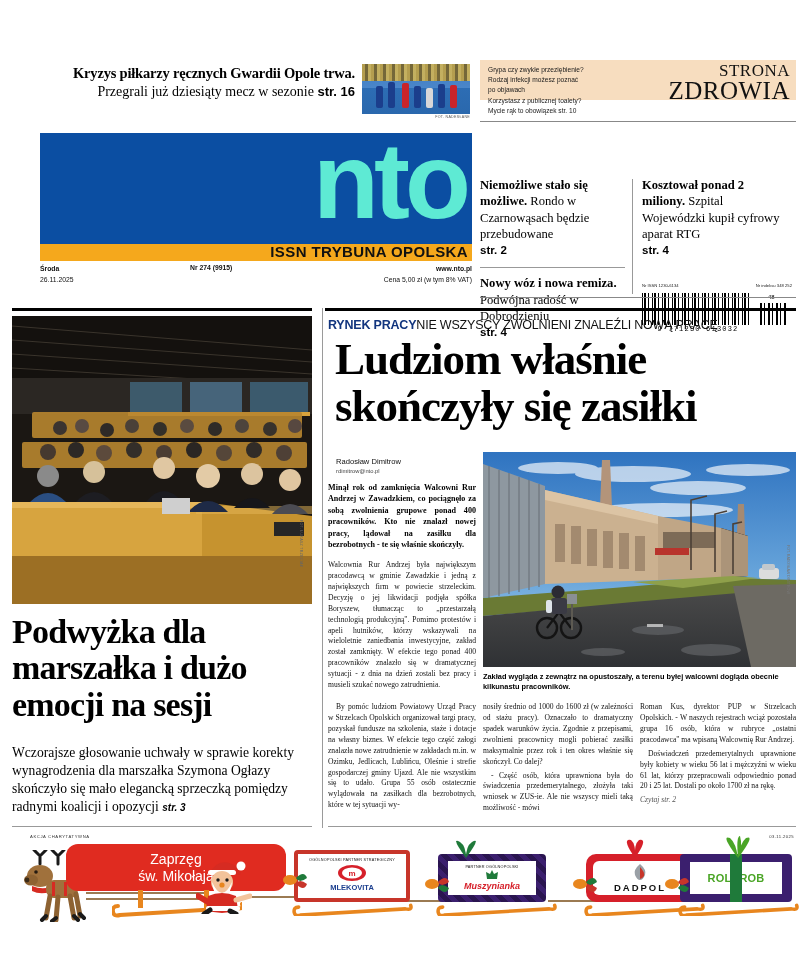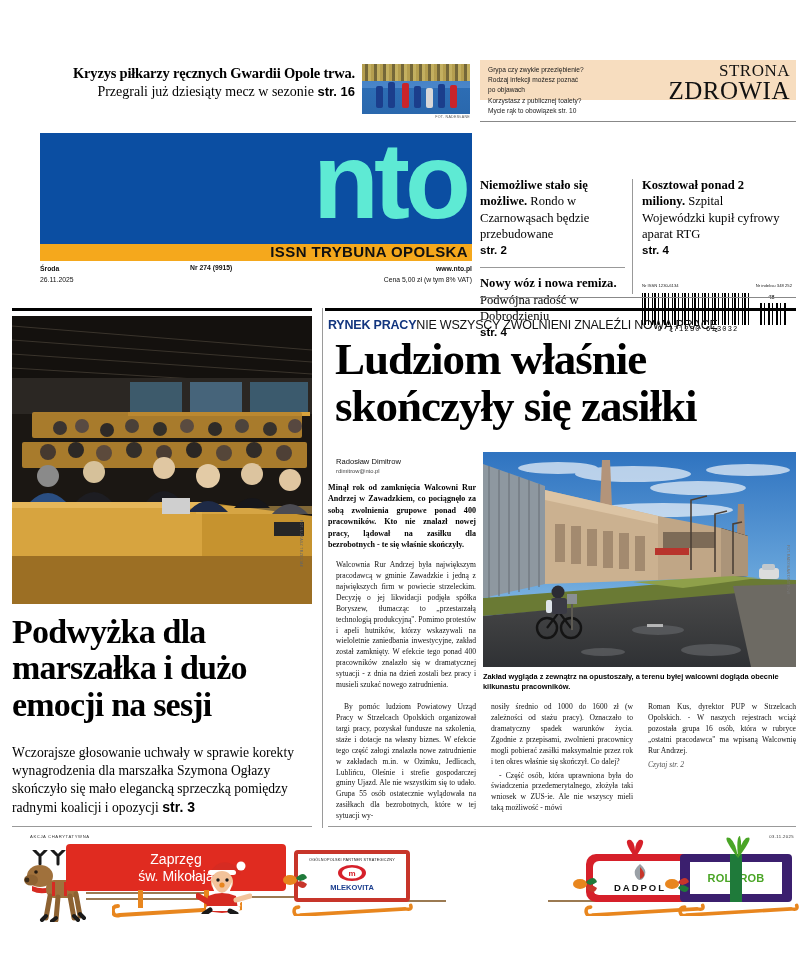--- a/index.html
+++ b/index.html
@@ -91,34 +91,34 @@
   .lphoto{position:absolute;left:12px;top:316px;width:300px;height:288px;overflow:hidden;}
   .lphoto-rule{position:absolute;left:12px;top:308px;width:300px;border-top:3px solid #000;}
   .lphoto-credit{position:absolute;left:303px;top:520px;width:80px;
     font-family:"Liberation Sans",sans-serif;font-size:3.6px;color:#666;
     transform:rotate(90deg);transform-origin:left top;letter-spacing:.3px;}
   .lhead{position:absolute;left:12px;top:614px;width:300px;
     font-family:"Liberation Serif",serif;font-weight:bold;font-size:34px;line-height:1.07;
     letter-spacing:-.8px;}
   .lstand{position:absolute;left:12px;top:744px;width:302px;
     font-family:"Liberation Serif",serif;font-size:13.6px;line-height:1.33;}
-  .lstand b{font-family:"Liberation Sans",sans-serif;font-weight:bold;font-size:14px;}
+  .lstand b{font-family:"Liberation Sans",sans-serif;font-weight:bold;font-size:10px;font-style:italic;}
   .lbot-rule{position:absolute;left:12px;top:826px;width:300px;border-top:1px solid #999;}
 
   
   .byline{position:absolute;left:336px;top:456px;width:148px;
     font-family:"Liberation Sans",sans-serif;font-size:7px;line-height:1.5;}
   .byline .nm{font-size:7.6px;color:#111;}
   .byline .em{font-size:5.8px;color:#444;}
   .lede{position:absolute;left:328px;top:482px;width:148px;
     font-family:"Liberation Serif",serif;font-weight:bold;font-size:8.1px;line-height:1.42;
     text-align:justify;}
   .bodycol{position:absolute;font-family:"Liberation Serif",serif;font-size:7.6px;
     line-height:1.44;text-align:justify;color:#111;}
-  .bodycol p{margin:0 0 3px 8px;text-indent:8px;}
+  .bodycol p{margin:0 0 3px 0;text-indent:8px;}
   .bodycol p.first{text-indent:0;}
   .c1{left:328px;top:560px;width:148px;}
   .c1b{left:328px;top:702px;width:148px;}
   .c2{left:483px;top:702px;width:150px;}
   .c3{left:640px;top:702px;width:156px;}
   .readmore{font-style:italic;color:#555;}
 
   
   .mphoto{position:absolute;left:483px;top:452px;width:313px;height:215px;overflow:hidden;}
   .mcap{position:absolute;left:483px;top:672px;width:313px;
@@ -128,21 +128,21 @@
     transform:rotate(90deg);transform-origin:left top;white-space:nowrap;}
   .mainbot-rule{position:absolute;left:328px;top:826px;width:468px;border-top:1px solid #999;}
 
   
   .ad{position:absolute;left:0;top:832px;width:800px;height:137px;background:#fff;overflow:hidden;}
   .ad-label{position:absolute;left:30px;top:2px;font-family:"Liberation Sans",sans-serif;
     font-size:4.2px;letter-spacing:.6px;color:#333;}
   .ad-date{position:absolute;right:6px;top:2px;font-family:"Liberation Sans",sans-serif;
     font-size:4.2px;letter-spacing:.4px;color:#333;}
   .redbanner{position:absolute;left:66px;top:12px;width:220px;height:47px;background:#e02b20;
-    border-radius:4px;display:flex;flex-direction:column;align-items:center;justify-content:center;
+    border-radius:12px;display:flex;flex-direction:column;align-items:center;justify-content:center;
     color:#fff;font-family:"Liberation Sans",sans-serif;font-size:14px;line-height:1.18;font-weight:400;}
   .sleigh{position:absolute;}
   .sleigh .runner{position:absolute;left:0;bottom:0;width:100%;height:16px;}
   .crate{position:absolute;left:6px;bottom:12px;border-radius:4px;
     display:flex;align-items:center;justify-content:center;overflow:hidden;}
   .reindeer{position:absolute;left:18px;top:18px;width:70px;height:72px;}
   .santa{position:absolute;left:196px;top:24px;width:56px;height:58px;}
   .rope{position:absolute;height:1.5px;background:#9b7a52;transform-origin:left center;}
   .brand-lbl{position:absolute;top:4px;left:0;width:100%;text-align:center;
     font-family:"Liberation Sans",sans-serif;font-size:3.8px;color:#111;letter-spacing:.2px;}
@@ -343,20 +343,21 @@
   </div>
   <div class="bodycol c1b">
     <p>By pomóc ludziom Powiatowy Urząd Pracy w Strzelcach Opolskich organizował targi pracy, pozyskał fundusze na szkolenia, staże i dotacje na własny biznes. W efekcie tego część załogi znalazła nowe zatrudnienie w zakładach m.in. w Ozimku, Jedlicach, Lublińcu, Oleśnie i strefie gospodarczej gminy Ujazd. Ale nie wszystkim się to udało. Grupa 55 osób ostatecznie wylądowała na zasiłkach dla bezrobotnych, które w tej sytuacji wy-</p>
   </div>
   <div class="bodycol c2">
     <p class="first">nosiły średnio od 1000 do 1600 zł (w zależności od stażu pracy). Oznaczało to dramatyczny spadek warunków życia. Zgodnie z przepisami, zwolnieni pracownicy mogli pobierać zasiłki maksymalnie przez rok i ten okres właśnie się skończył. Co dalej?</p>
     <p>- Część osób, która uprawniona była do świadczenia przedemerytalnego, złożyła taki wniosek w ZUS-ie. Ale nie wszyscy mieli taką możliwość - mówi</p>
   </div>
   <div class="bodycol c3">
     <p class="first">Roman Kus, dyrektor PUP w Strzelcach Opolskich. - W naszych rejestrach wciąż pozostała grupa 16 osób, która w rubryce „ostatni pracodawca" ma wpisaną Walcownię Rur Andrzej.</p>
+    <p>Doświadczeń przedemerytalnych uprawnione były kobiety w wieku 56 lat i mężczyźni w wieku 61 lat, którzy przepracowali odpowiednio ponad 20 i 25 lat. Dostali po około 1700 zł na rękę.</p>
     <p class="readmore" style="text-indent:0;margin-top:1px;">Czytaj str. 2</p>
   </div>
 
   <div class="mphoto">
     <svg width="313" height="215" viewBox="0 0 313 215">
       <defs>
         <linearGradient id="sky" x1="0" y1="0" x2="0" y2="1">
           <stop offset="0%" stop-color="#2f73c0"></stop>
             <stop offset="60%" stop-color="#6aa7dc"></stop>
           <stop offset="100%" stop-color="#bcd6ea"></stop>
@@ -512,20 +513,44 @@
       <svg class="runner" viewBox="0 0 132 18">
         <path d="M6 8 q-6 0 -5 6 q1 5 7 3 L126 10 q8 2 6 -4" stroke="#e8861e" stroke-width="4" fill="none" stroke-linecap="round"></path>
       </svg>
       <svg style="position:absolute;left:-4px;bottom:20px;" width="26" height="26" viewBox="0 0 26 26">
         <ellipse cx="8" cy="10" rx="7" ry="5" fill="#e8861e"></ellipse>
         <path d="M14 8 q8 -8 11 0 q-8 6 -11 0 z" fill="#1f7a3a"></path>
         <path d="M14 14 q8 8 11 0 q-8 -6 -11 0 z" fill="#c7352a"></path>
       </svg>
     </div>
 
+    <div class="sleigh" style="left:430px;top:18px;width:132px;height:66px;">
+      <div class="crate" style="left:8px;bottom:14px;width:108px;height:48px;
+           background:repeating-linear-gradient(45deg,#3b1f6e 0 5px,#2a1550 5px 10px);padding:0;">
+        <div style="width:88px;height:34px;background:#fff;display:flex;flex-direction:column;align-items:center;justify-content:center;position:relative;">
+          <div class="brand-lbl">PARTNER OGÓLNOPOLSKI</div>
+          <svg width="14" height="10" viewBox="0 0 14 10" style="margin-top:4px;">
+            <path d="M7 0 L9 4 L13 2 L12 9 L2 9 L1 2 L5 4 z" fill="#1f7a3a"></path>
+          </svg>
+          <div class="brand-main" style="font-size:9px;color:#d6202a;font-style:italic;margin-top:1px;">Muszynianka</div>
+        </div>
+      </div>
+      <svg class="runner" viewBox="0 0 132 18">
+        <path d="M6 8 q-6 0 -5 6 q1 5 7 3 L126 10 q8 2 6 -4" stroke="#e8861e" stroke-width="4" fill="none" stroke-linecap="round"></path>
+      </svg>
+      <svg style="position:absolute;left:-6px;bottom:18px;" width="26" height="26" viewBox="0 0 26 26">
+        <ellipse cx="8" cy="12" rx="7" ry="5" fill="#e8861e"></ellipse>
+        <path d="M14 10 q8 -8 11 0 q-8 6 -11 0 z" fill="#c7352a"></path>
+        <path d="M14 16 q8 8 11 0 q-8 -6 -11 0 z" fill="#1f7a3a"></path>
+      </svg>
+      <svg style="position:absolute;left:16px;top:-10px;" width="40" height="24" viewBox="0 0 40 24">
+        <path d="M20 18 q-16 -22 -6 -16 q6 4 6 16 z" fill="#1f7a3a"></path>
+        <path d="M20 18 q16 -22 6 -16 q-6 4 -6 16 z" fill="#1f7a3a"></path>
+      </svg>
+    </div>
 
     <div class="sleigh" style="left:578px;top:18px;width:132px;height:66px;">
       <div class="crate" style="left:8px;bottom:14px;width:108px;height:48px;background:#d6202a;border-radius:10px;">
         <div style="width:94px;height:34px;background:#fff;display:flex;flex-direction:column;align-items:center;justify-content:center;border-radius:6px;">
           <svg width="14" height="16" viewBox="0 0 14 16">
             <path d="M7 0 q7 6 5 11 q-2 5 -5 5 q-3 0 -5 -5 q-2 -5 5 -11 z" fill="#9aa0a6"></path>
             <path d="M7 3 q5 5 4 9 q-2 3 -4 3 z" fill="#c7352a"></path>
           </svg>
           <div class="brand-main" style="font-size:9.5px;letter-spacing:2px;color:#111;margin-top:2px;">DADPOL</div>
         </div>

